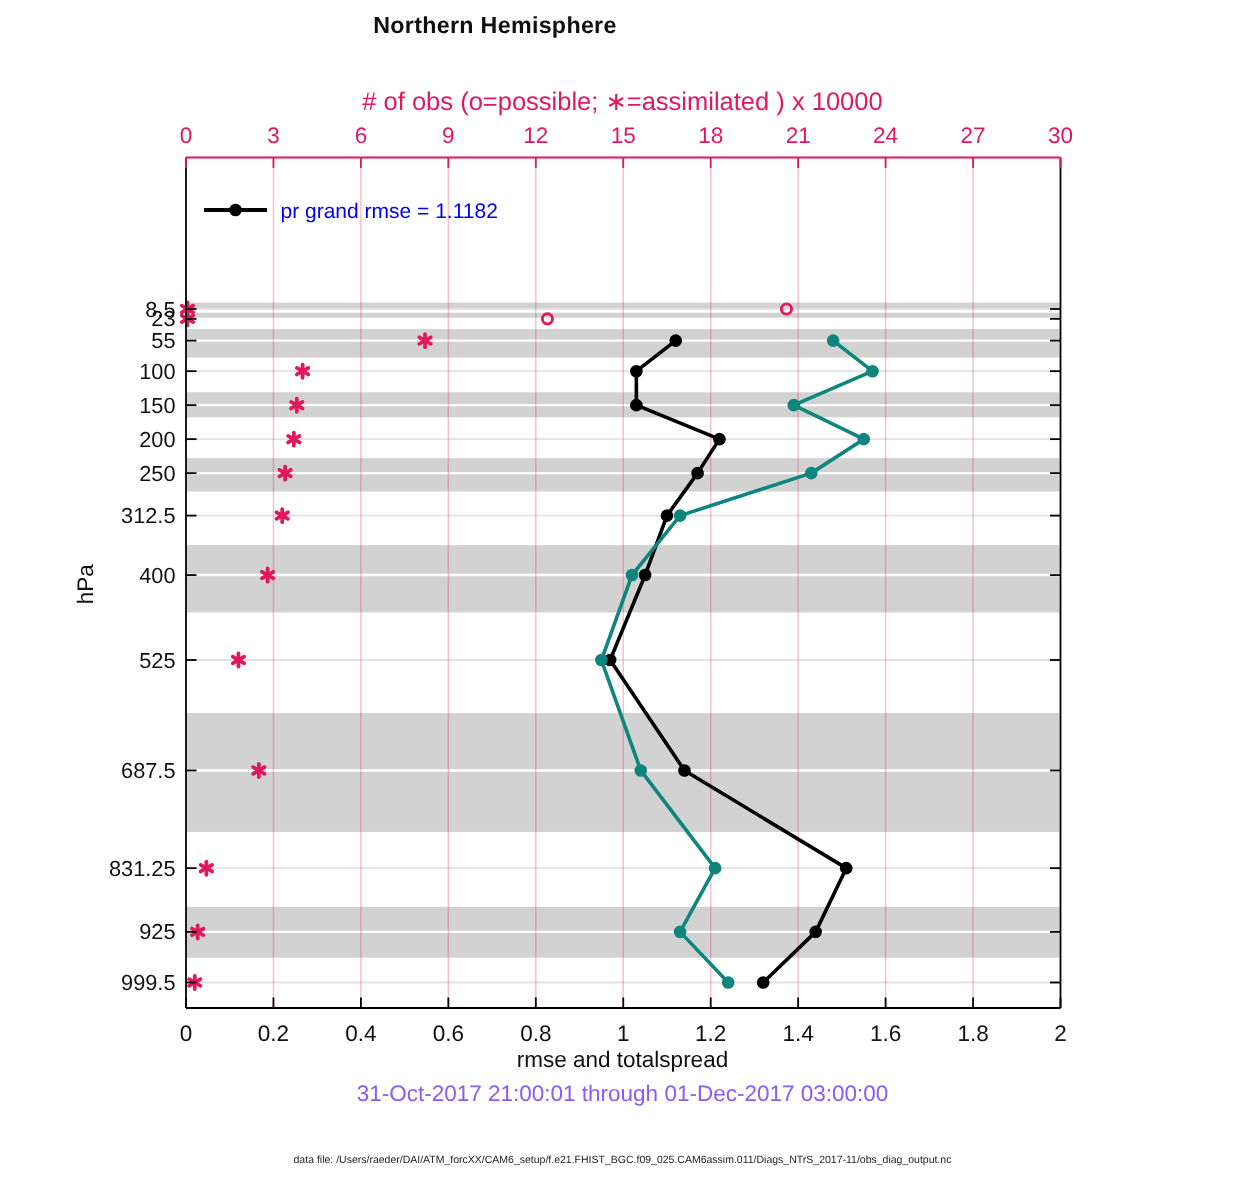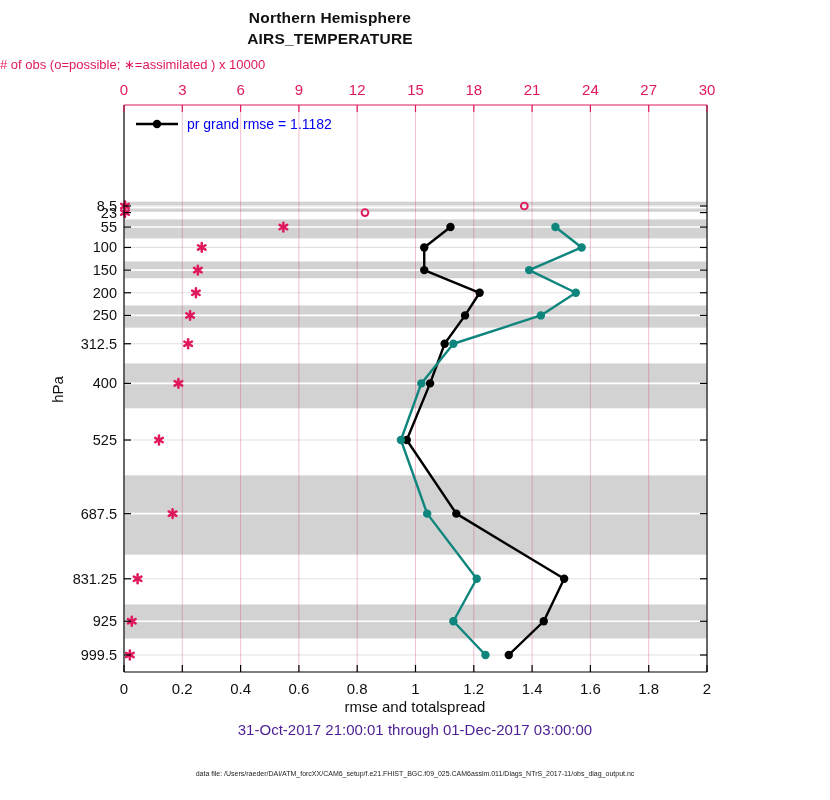--- a/index.html
+++ b/index.html
@@ -1,36 +1,35 @@
 <!DOCTYPE html>
 <html><head>
 <meta charset="utf-8">
 <style>
   html,body{margin:0;padding:0;background:#ffffff;}
   body{width:830px;height:800px;font-family:"Liberation Sans",sans-serif;}
   .fig{position:relative;width:830px;height:800px;background:#fff;overflow:hidden;}
   #plot{position:absolute;left:0;top:0;}
   .title{position:absolute;left:0;top:7px;width:660px;text-align:center;
          font-weight:bold;font-size:15.5px;color:#101010;line-height:21px;letter-spacing:.2px;}
-  .obslabel{position:absolute;left:0;top:57px;width:830px;font-size:13px;}
+  .obslabel{position:absolute;left:0;top:57px;width:830px;text-align:center;font-size:17px;}
   .legend{position:absolute;left:134px;top:113px;display:flex;flex-direction:column;gap:1px;}
-  .legrow{display:flex;align-items:center;gap:7px;height:22px;}
+  .legrow{display:flex;align-items:center;gap:7px;height:22px;margin-top:16px;}
   .legrow .legtext{font-size:14px;}
   .ylab{position:absolute;left:44px;top:381px;transform:rotate(-90deg);font-size:15px;color:#101010;}
   .xlab{position:absolute;left:0;top:698px;width:830px;text-align:center;font-size:15px;color:#101010;}
-  .caption{position:absolute;left:0;top:721px;width:830px;text-align:center;font-size:15px;color:#4c1d95;}
+  .caption{position:absolute;left:0;top:721px;width:830px;text-align:center;font-size:15px;color:#8b5cf6;}
   .footer{position:absolute;left:0;top:770px;width:830px;text-align:center;font-size:7px;color:#222;}
 </style>
 </head>
 <body>
 
 <div class="fig">
   <div class="title">
     <div>Northern Hemisphere</div>
-    <div>AIRS_TEMPERATURE</div>
   </div>
   <div class="obslabel" id="obslabel" style="color: rgb(224, 24, 94);"># of obs (o=possible; ∗=assimilated ) x 10000</div>
 
   <svg id="plot" width="830" height="800">
       <rect x="124.7" y="201.6957618567104" width="581.6" height="3.6246215943491507" fill="#d2d2d2"></rect>
       <rect x="124.7" y="208.49192734611503" width="581.6" height="4.07769929364278" fill="#d2d2d2"></rect>
       <rect x="124.7" y="219.36579212916246" width="581.6" height="19.029263370333013" fill="#d2d2d2"></rect>
       <rect x="124.7" y="261.50201816347123" width="581.6" height="16.76387487386478" fill="#d2d2d2"></rect>
       <rect x="124.7" y="305.4505549949546" width="581.6" height="22.200807265388505" fill="#d2d2d2"></rect>
       <rect x="124.7" y="363.4445005045409" width="581.6" height="44.85469223007061" fill="#d2d2d2"></rect>

